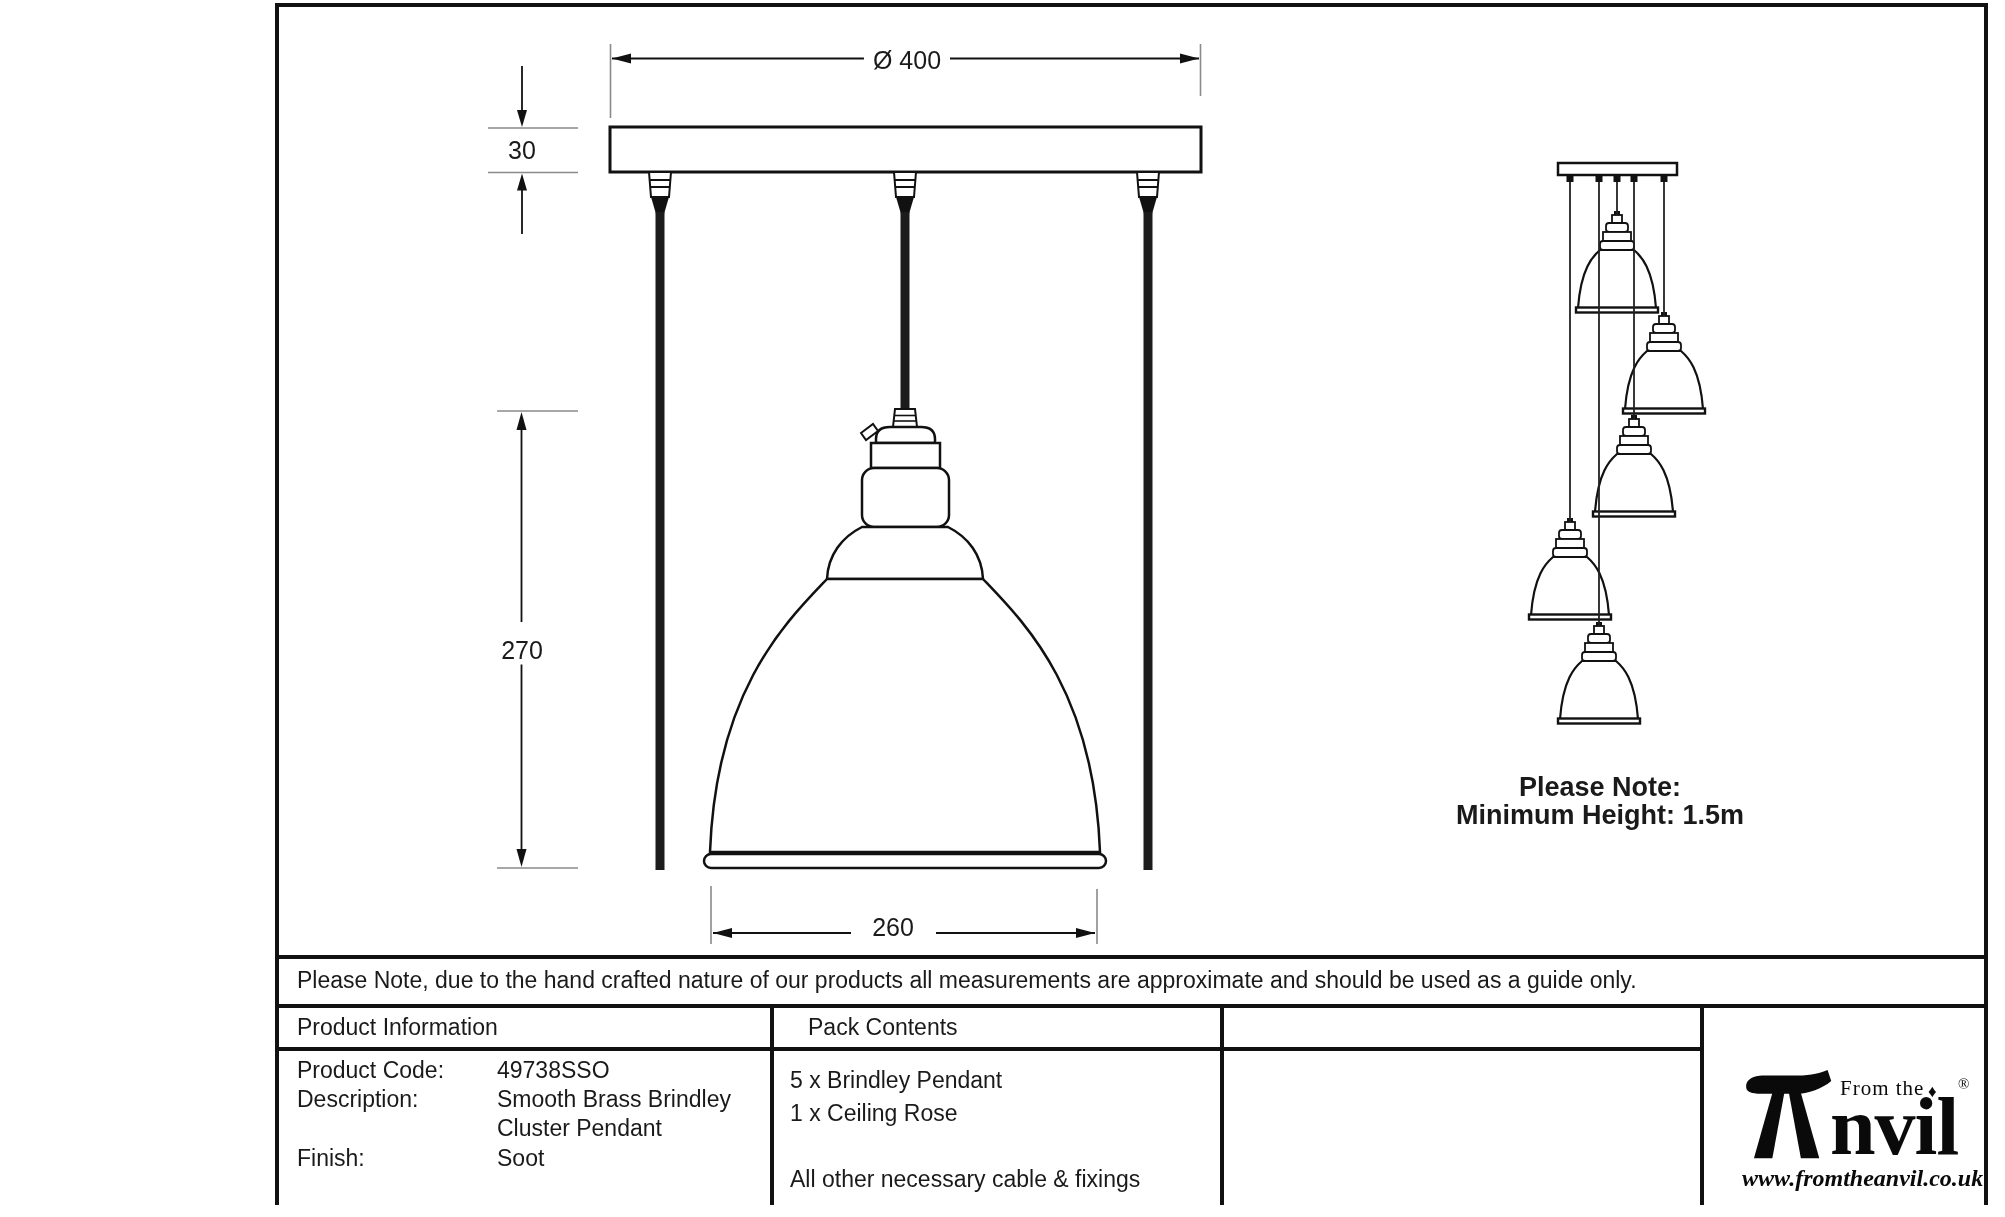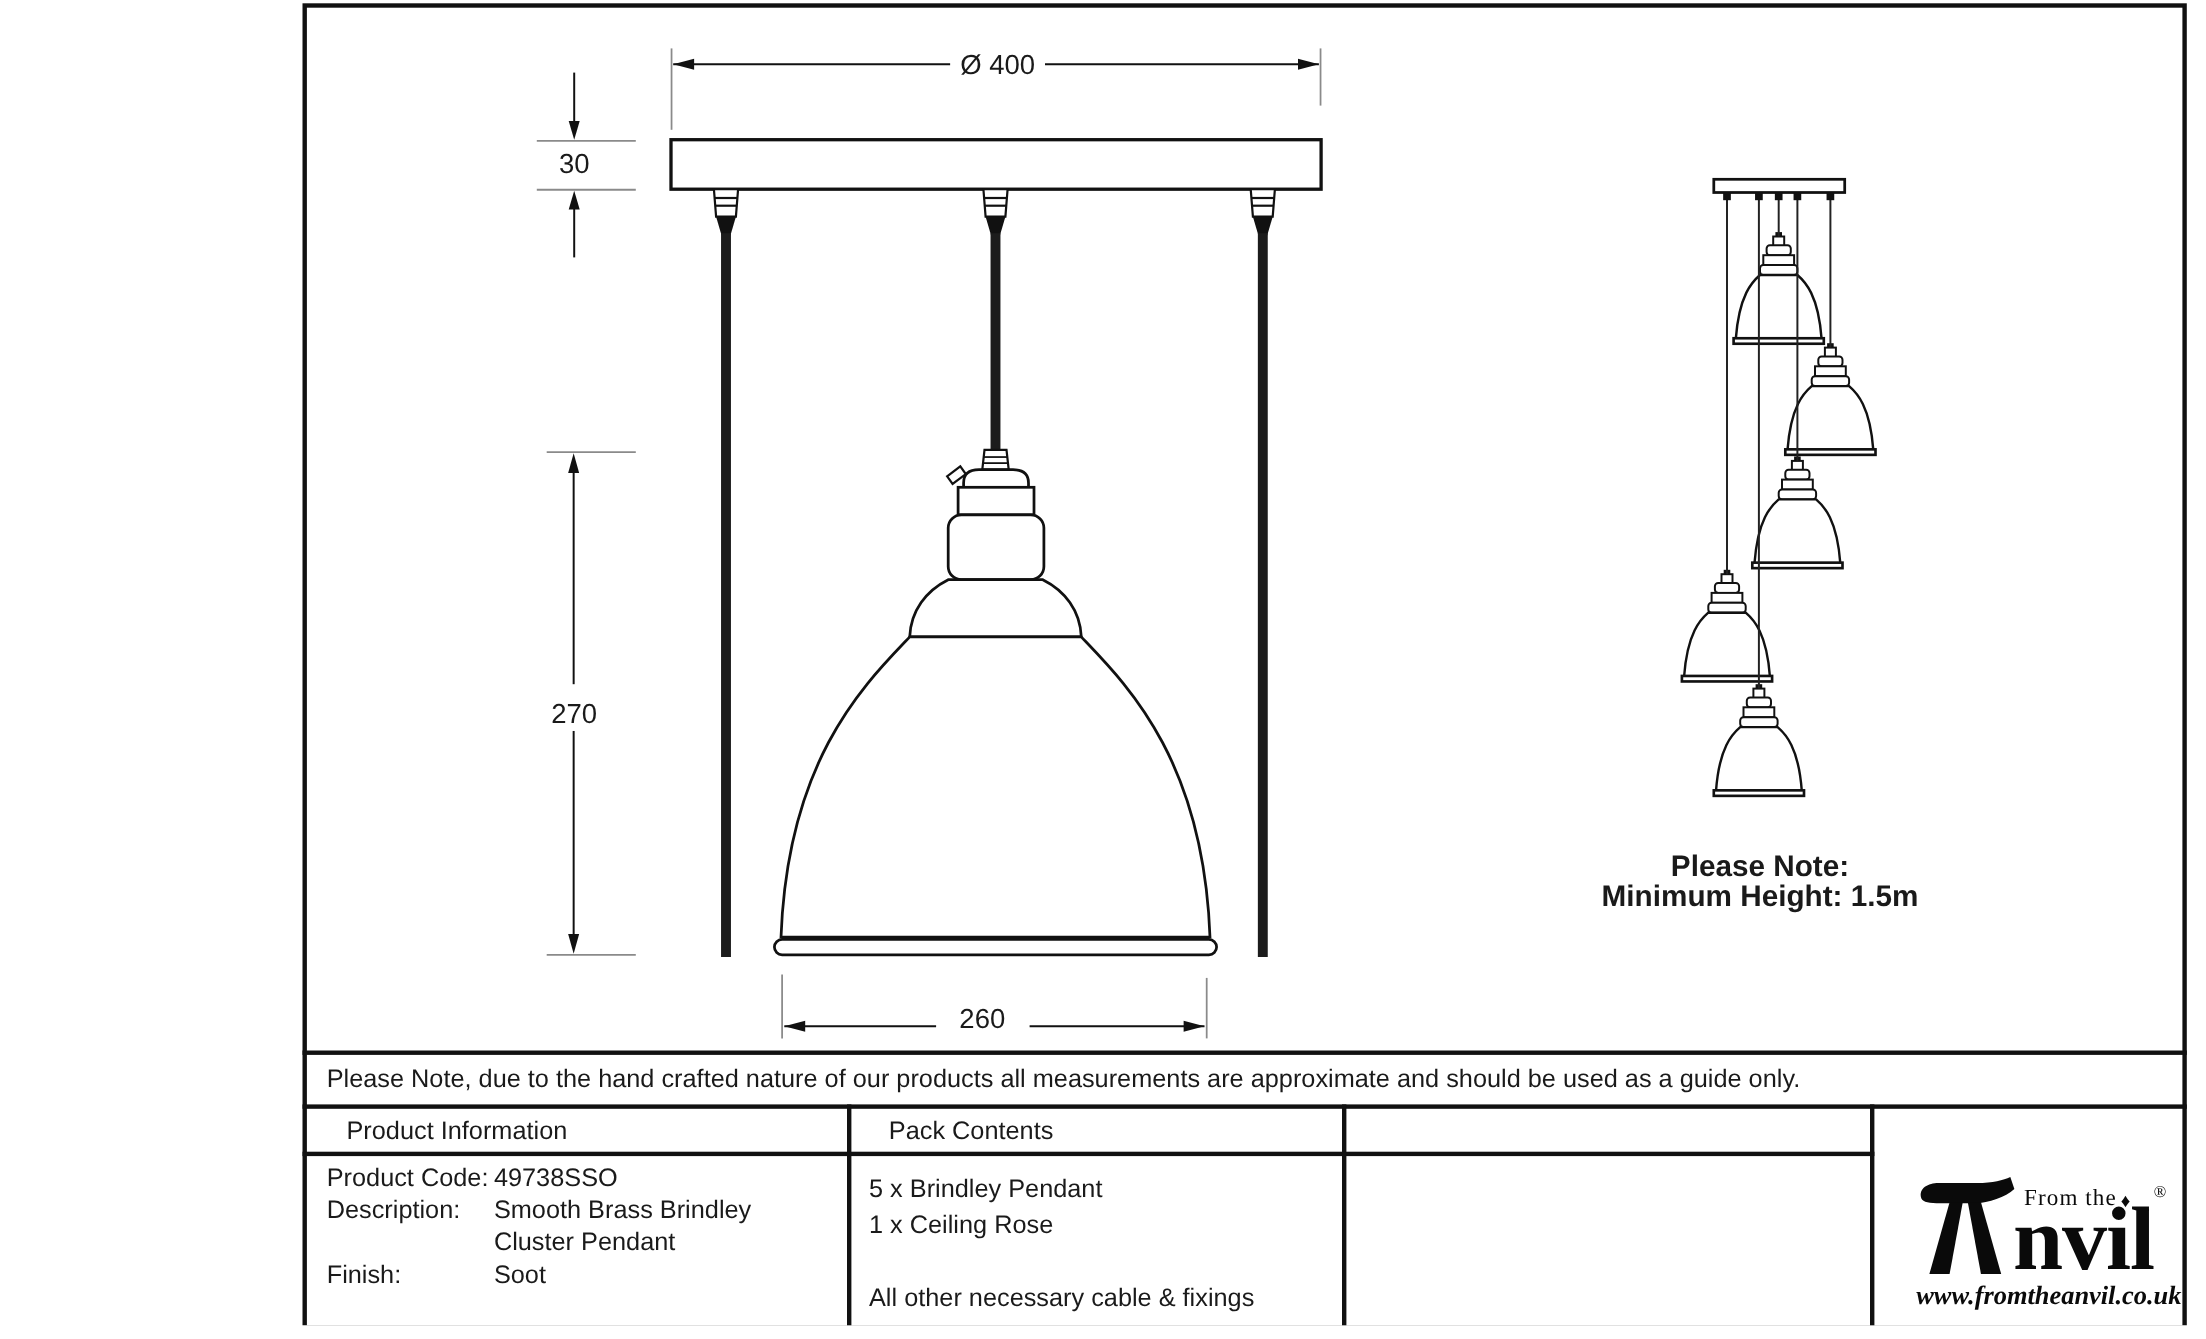--- a/index.html
+++ b/index.html
@@ -9,21 +9,21 @@
   svg{display:block;}
   .frame{position:absolute;left:275px;top:3px;width:1713px;height:1206px;
          border:4px solid #111;box-sizing:border-box;}
   .hline,.vline{position:absolute;background:#111;}
   .dim-label{position:absolute;transform:translate(-50%,-50%);background:#fff;
              padding:0 9px;font-size:25px;white-space:nowrap;z-index:5;}
   .note-big{position:absolute;transform:translateX(-50%);font-size:27px;font-weight:600;
             white-space:nowrap;}
   .cell-text{position:absolute;font-size:23px;white-space:nowrap;}
   .prod-rows{position:absolute;left:297px;top:1056px;width:460px;}
-  .prod-row{display:flex;height:29.2px;align-items:center;font-size:23px;}
+  .prod-row{display:flex;height:29.2px;align-items:center;font-size:23px;gap:48px;}
   .prod-row .lbl{width:152px;flex:none;}
   .pack-list{position:absolute;left:790px;top:1064px;width:420px;font-size:23px;line-height:33px;}
   .pack-line{height:33px;white-space:nowrap;}
   
   .logo{position:absolute;left:1742px;top:1062px;width:232px;height:130px;color:#0a0a0a;}
   .logo .fromthe{position:absolute;left:98px;top:14px;font-family:Liberation Serif, serif;
                  font-size:21px;letter-spacing:1px;}
   .logo .diamond{position:absolute;left:186px;top:20px;font-size:17px;}
   .logo .nvil{position:absolute;left:88px;top:24px;font-family:"Liberation Serif",serif;
               font-size:82px;line-height:1;font-weight:600;letter-spacing:-1px;}
@@ -181,21 +181,21 @@
   <div class="frame"></div>
   <div class="hline" style="left:275px;top:955px;width:1713px;height:4px;"></div>
   <div class="hline" style="left:275px;top:1004px;width:1713px;height:4px;"></div>
   <div class="hline" style="left:275px;top:1047px;width:1429px;height:4px;"></div>
   <div class="vline" style="left:770px;top:1004px;width:3.5px;height:205px;"></div>
   <div class="vline" style="left:1220px;top:1004px;width:3.5px;height:205px;"></div>
   <div class="vline" style="left:1700px;top:1004px;width:3.5px;height:205px;"></div>
 
   <div class="cell-text" style="left:297px;top:967px;">Please Note, due to the hand crafted nature of our products all measurements are approximate and should be used as a guide only.</div>
 
-  <div class="cell-text" style="left:297px;top:1014px;margin-left:18px;">Product Information</div>
+  <div class="cell-text" style="left:297px;top:1014px;">Product Information</div>
   <div class="cell-text" style="left:790px;top:1014px;margin-left:18px;">Pack Contents</div>
 
   <div class="prod-rows">
     <div class="prod-row">
       <span class="lbl">Product Code:</span>
       <span class="val">49738SSO</span>
     </div>
     <div class="prod-row">
       <span class="lbl">Description:</span>
       <span class="val">Smooth Brass Brindley</span>

